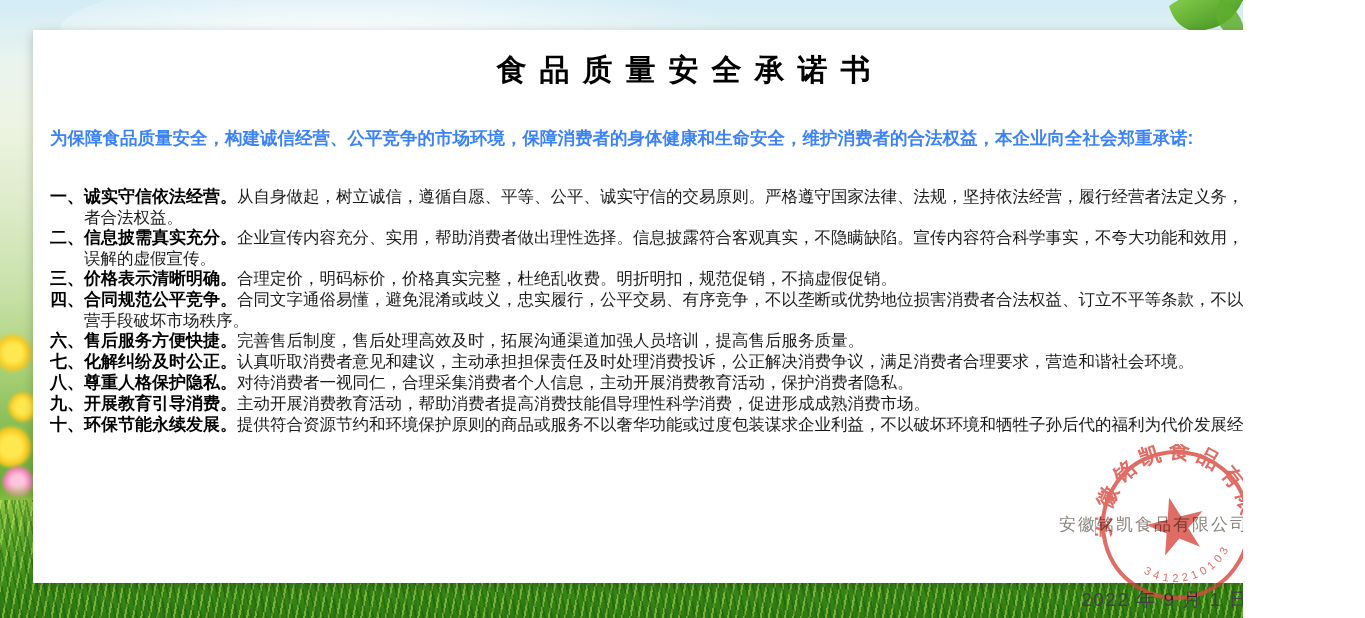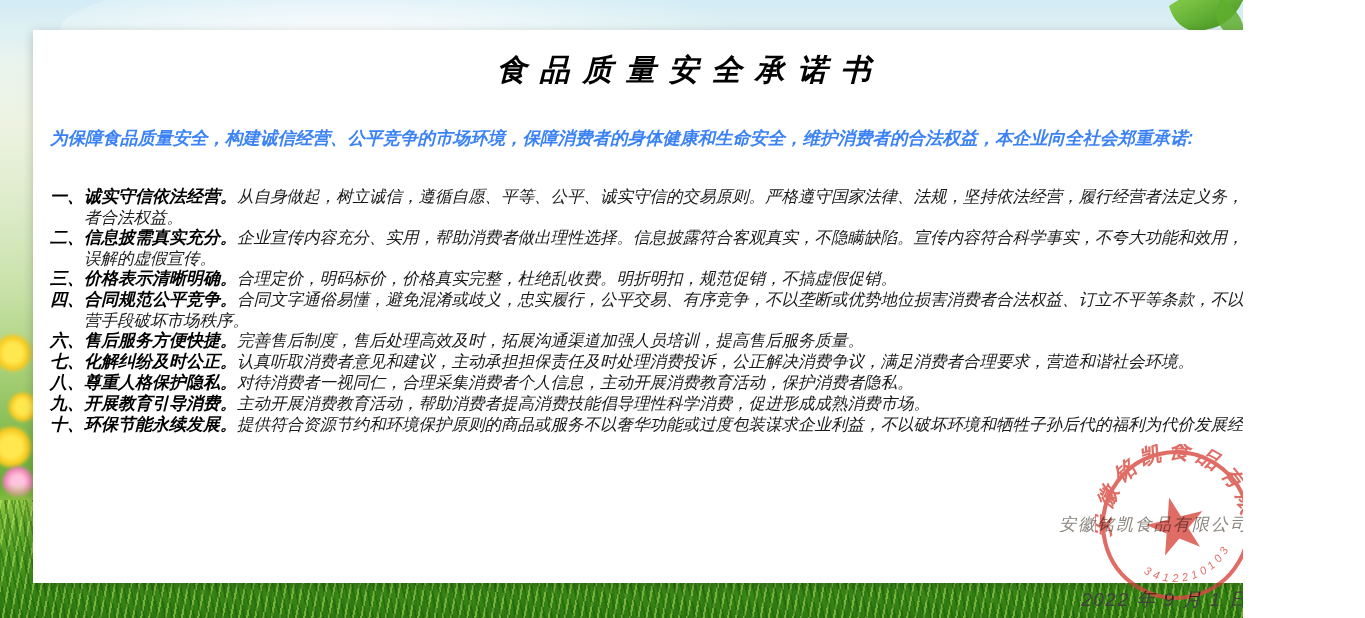--- a/index.html
+++ b/index.html
@@ -1,21 +1,20 @@
 <!DOCTYPE html>
 <html><head>
 <meta charset="utf-8">
 <style>
   html,body{margin:0;padding:0;}
   .stage{
     position:relative;width:1243px;height:618px;overflow:hidden;
     font-family:"Liberation Sans","DejaVu Sans",sans-serif;
     background:linear-gradient(180deg,#d3ecf6 0%,#e9f4ee 10%,#eef3e2 20%,
       #dcebc8 34%,#c7e0a6 48%,#a8d077 60%,#7db84a 72%,#549f27 85%,#3f8c1b 100%);
-    font-style:italic;
   }
   .cloud{position:absolute;left:60px;top:-30px;width:700px;height:120px;border-radius:50%;
     background:radial-gradient(ellipse at 40% 60%,rgba(255,255,255,.95),rgba(255,255,255,0) 70%);}
   .grass{position:absolute;left:0;bottom:0;width:100%;height:118px;
     background:
       repeating-linear-gradient(78deg, rgba(15,80,8,.35) 0 2px, transparent 2px 7px),
       repeating-linear-gradient(101deg, rgba(205,235,110,.45) 0 2px, transparent 2px 8px),
       repeating-linear-gradient(88deg, rgba(40,110,20,.40) 0 3px, transparent 3px 9px),
       linear-gradient(180deg,#8cc43f 0%,#57a326 35%,#3c8c17 70%,#2e7a10 100%);}
   .grass::before{content:"";position:absolute;left:0;top:-16px;width:100%;height:16px;

